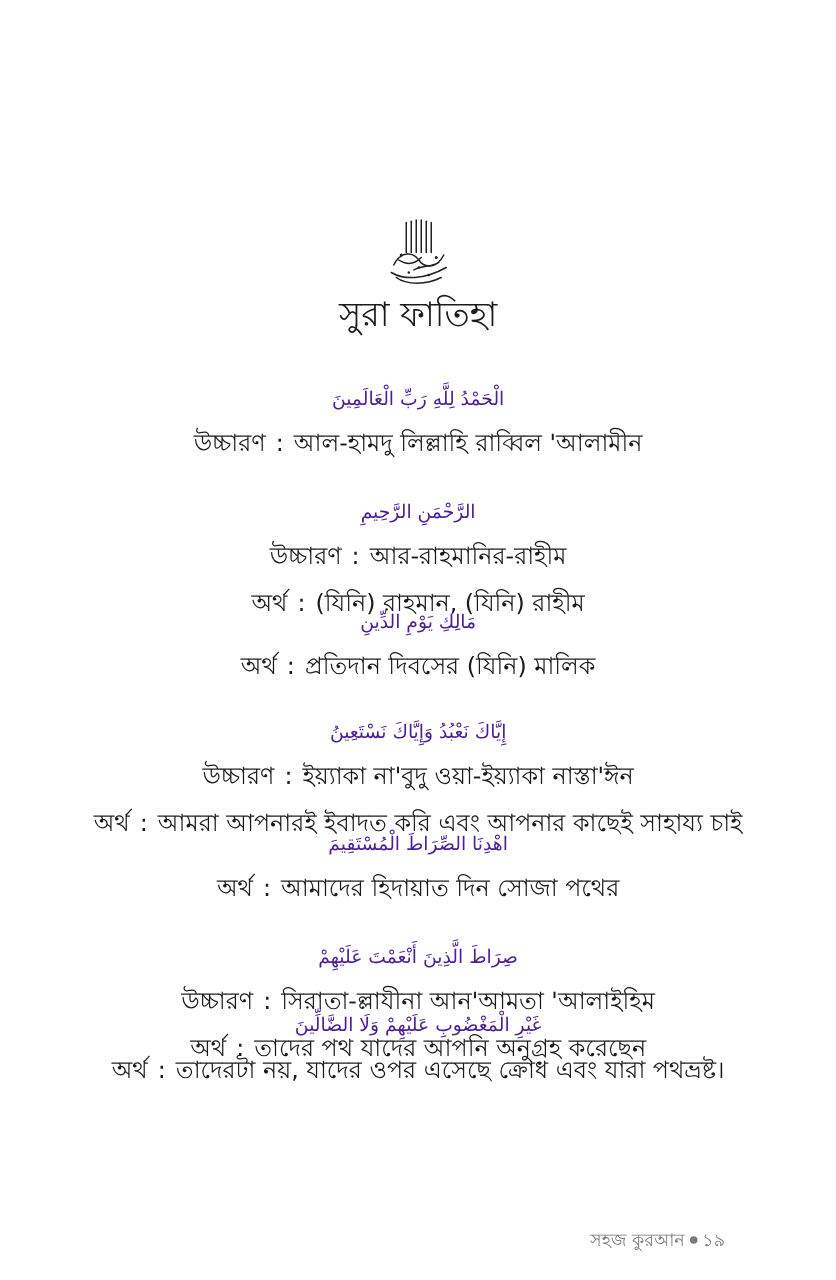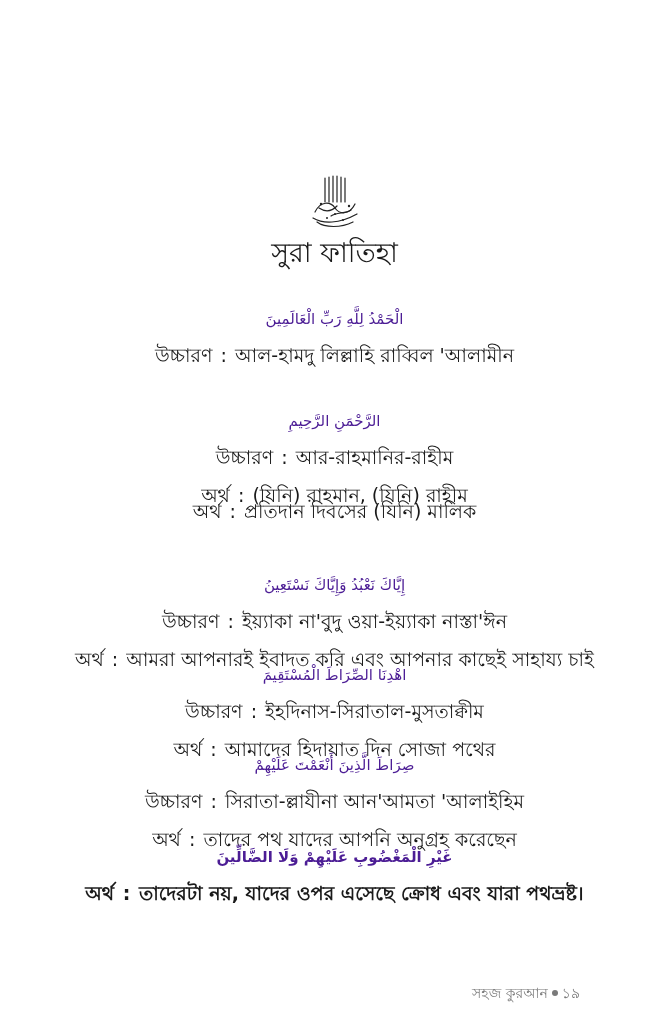--- a/index.html
+++ b/index.html
@@ -114,49 +114,49 @@
     </svg>
   </div>
 
   <div class="title">সুরা ফাতিহা</div>
 
   <div class="verse" style="top:308px;">
     <div class="arabic">الْحَمْدُ لِلَّهِ رَبِّ الْعَالَمِينَ</div>
     <div class="line"><span>উচ্চারণ</span> <span class="sep">:</span> <span>আল-হামদু লিল্লাহি রাব্বিল 'আলামীন</span></div>
   </div>
 
-  <div class="verse" style="top:410px;">
+  <div class="verse" style="top:398px;">
     <div class="arabic">الرَّحْمَنِ الرَّحِيمِ</div>
     <div class="line"><span>উচ্চারণ</span> <span class="sep">:</span> <span>আর-রাহমানির-রাহীম</span></div>
     <div class="line"><span>অর্থ</span> <span class="sep">:</span> <span>(যিনি) রাহমান, (যিনি) রাহীম</span></div>
   </div>
 
   <div class="verse" style="top:486px;">
+    <div class="arabic">مَالِكِ يَوْمِ الدِّينِ</div>
     <div class="line"><span>অর্থ</span> <span class="sep">:</span> <span>প্রতিদান দিবসের (যিনি) মালিক</span></div>
   </div>
 
   <div class="verse" style="top:574px;">
     <div class="arabic">إِيَّاكَ نَعْبُدُ وَإِيَّاكَ نَسْتَعِينُ</div>
     <div class="line"><span>উচ্চারণ</span> <span class="sep">:</span> <span>ইয়্যাকা না'বুদু ওয়া-ইয়্যাকা নাস্তা'ঈন</span></div>
     <div class="line"><span>অর্থ</span> <span class="sep">:</span> <span>আমরা আপনারই ইবাদত করি এবং আপনার কাছেই সাহায্য চাই</span></div>
   </div>
 
   <div class="verse" style="top:664px;">
     <div class="arabic">اهْدِنَا الصِّرَاطَ الْمُسْتَقِيمَ</div>
-    <div class="line"><span>উচ্চারণ</span> <span class="sep">:</span> <span>ইহদিনাস-সিরাতাল-মুসতাক্বীম</span></div>
     <div class="line"><span>অর্থ</span> <span class="sep">:</span> <span>আমাদের হিদায়াত দিন সোজা পথের</span></div>
   </div>
 
   <div class="verse" style="top:754px;">
     <div class="arabic">صِرَاطَ الَّذِينَ أَنْعَمْتَ عَلَيْهِمْ</div>
     <div class="line"><span>উচ্চারণ</span> <span class="sep">:</span> <span>সিরাতা-ল্লাযীনা আন'আমতা 'আলাইহিম</span></div>
     <div class="line"><span>অর্থ</span> <span class="sep">:</span> <span>তাদের পথ যাদের আপনি অনুগ্রহ করেছেন</span></div>
   </div>
 
-  <div class="verse" style="top:846px;font-weight:bold;">
+  <div class="verse" style="top:809px;">
     <div class="arabic">غَيْرِ الْمَغْضُوبِ عَلَيْهِمْ وَلَا الضَّالِّينَ</div>
     <div class="line"><span>অর্থ</span> <span class="sep">:</span> <span>তাদেরটা নয়, যাদের ওপর এসেছে ক্রোধ এবং যারা পথভ্রষ্ট।</span></div>
   </div>
 
   <div class="footer">
     <span>সহজ কুরআন</span><span class="dot"></span><span>১৯</span>
   </div>
 
 </div>
 

